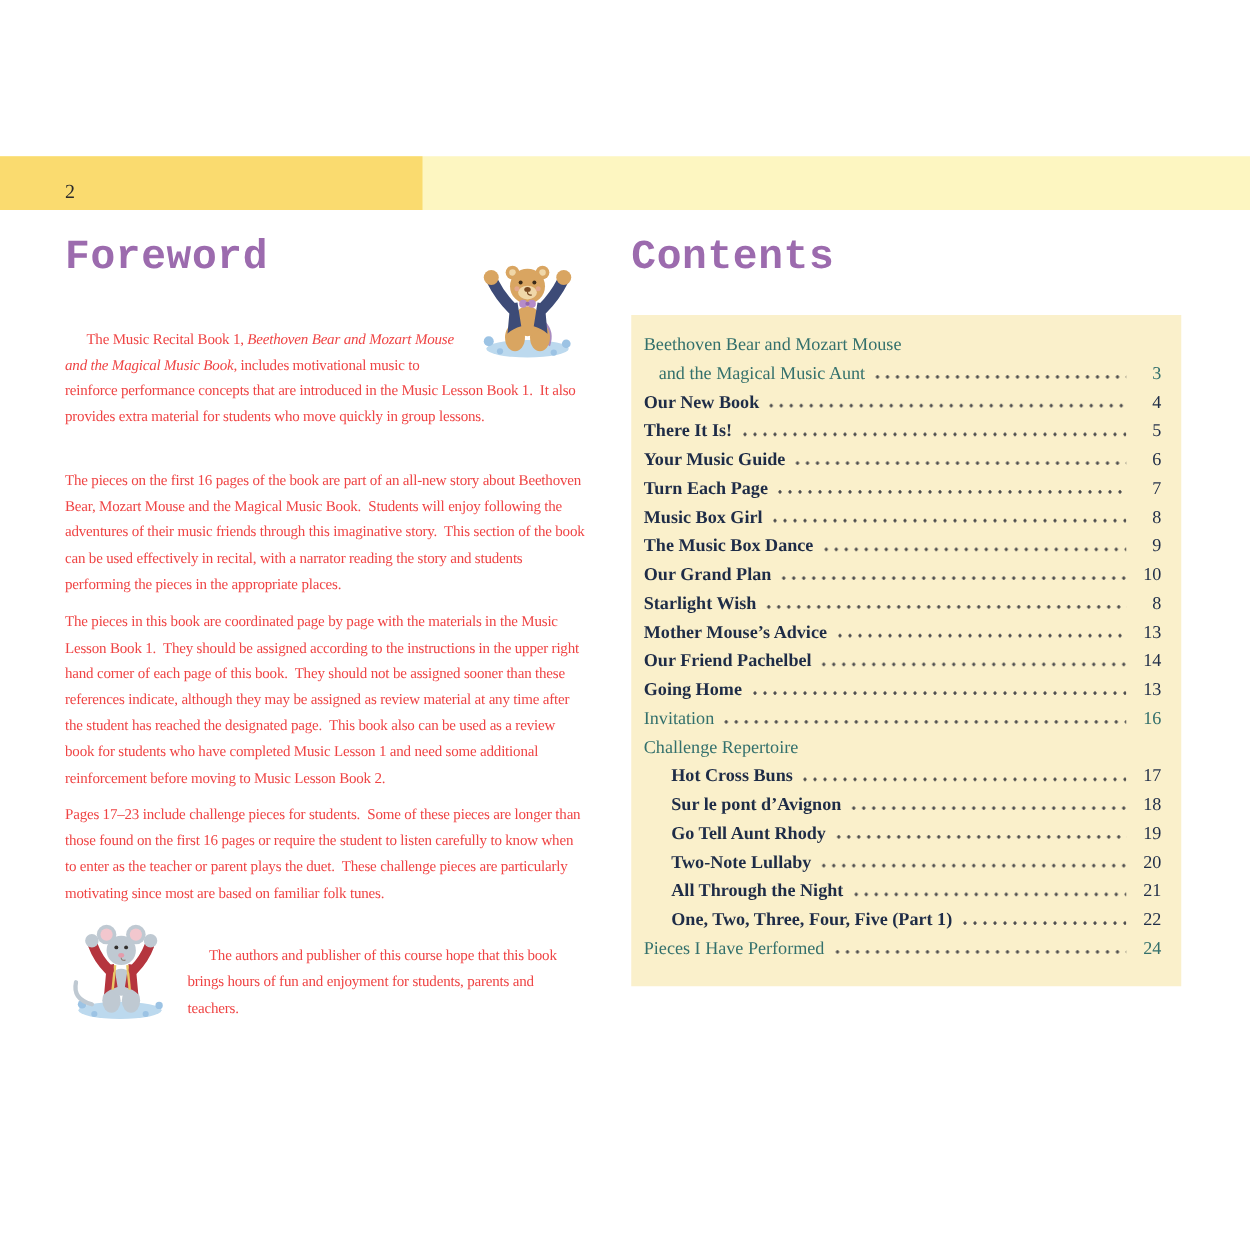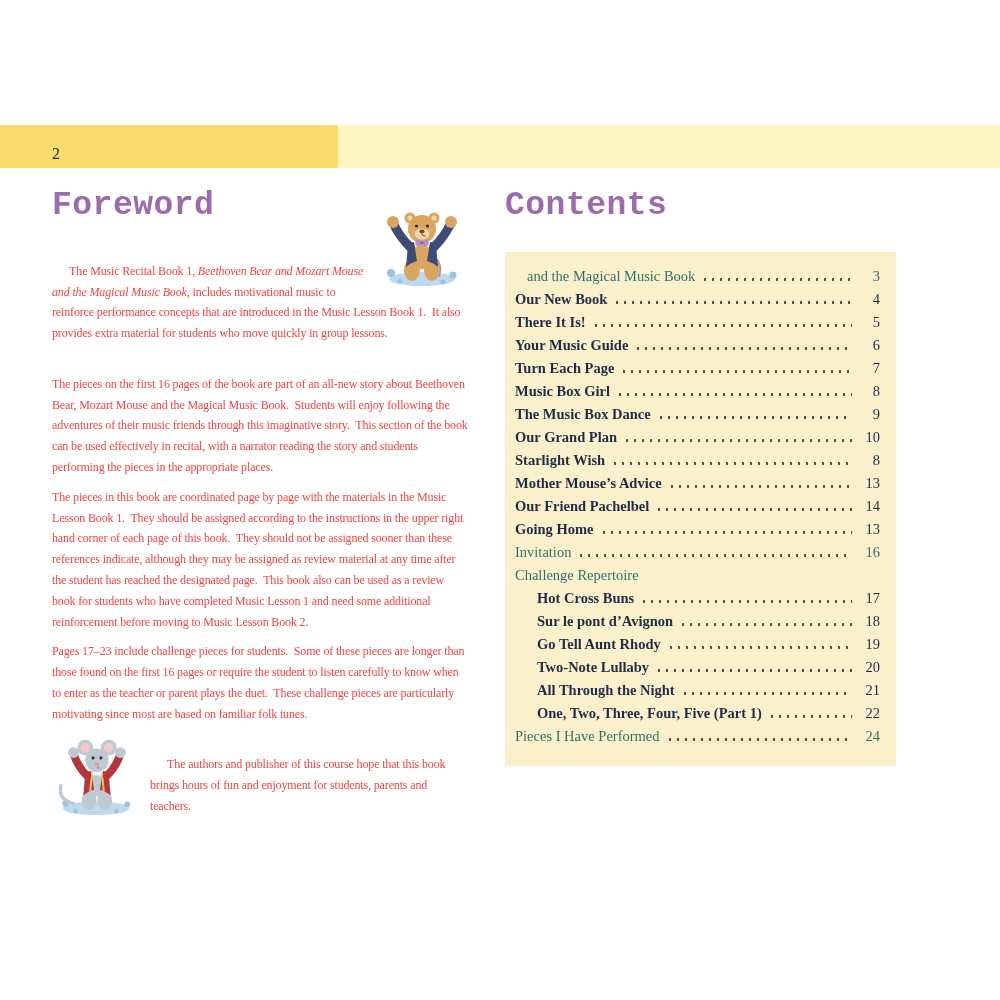--- a/index.html
+++ b/index.html
@@ -5,21 +5,21 @@
   html,body{margin:0;padding:0;background:#ffffff;}
   .page{position:relative;width:1000px;height:1000px;background:#ffffff;overflow:hidden;
         font-family:"Liberation Serif",serif;}
   
   .band{position:absolute;left:0;top:125px;width:1000px;height:43px;background:var(--band-light,#FDF6C1);}
   .band-dark{position:absolute;left:0;top:0;width:338px;height:43px;background:var(--band-dark,#FADB6F);}
   .page-num{position:absolute;left:52px;bottom:5px;font-size:16px;color:#2b2b2b;
             font-family:"Liberation Serif",serif;}
   
   .col-left{position:absolute;left:52px;top:186px;width:418px;}
-  .col-right{position:absolute;left:505px;top:186px;width:391px;}
+  .col-right{position:absolute;left:505px;top:186px;width:440px;}
   h1{margin:0;font-family:Liberation Mono, monospace;font-weight:bold;font-size:33px;line-height:40px;
      color:var(--accent,#9C6BAE);letter-spacing:.5px;}
   .col-left p{margin:9px 0 0 0;font-size:12px;line-height:20.8px;color:#ef4444;
               letter-spacing:-0.15px;white-space:pre-wrap;}
   .col-left p.first{margin-top:14px;}
   .col-left i{font-style:italic;}
   
   .bear{float:right;width:100px;height:78px;margin:-52px 0 0 6px;}
   .mouse{float:left;width:88px;height:84px;margin:-20px 10px 0 0;}
   
@@ -116,22 +116,23 @@
         <ellipse cx="46" cy="30" rx="2.4" ry="1.9" fill="#E59BAB"></ellipse>
         <path d="M46,32 Q46,34.5 49.5,34" stroke="#8A8077" stroke-width="1" fill="none"></path>
       </svg><span>The authors and publisher of this course hope that this book brings hours of fun and enjoyment for students, parents and teachers.</span>
     </p>
   </div>
 
   <div class="col-right">
     <h1>Contents</h1>
     <div class="toc-box" id="toc-box">
         <div class="toc-row teal">
+          <div>Beethoven Bear and Mozart Mouse</div>
           <div class="toc-flex">
-            <span class="lbl l2">and the Magical Music Book</span>
+            <span class="lbl l2">and the Magical Music Aunt</span>
             <span class="leader"></span>
             <span class="pg">3</span>
           </div>
         </div>
         <div class="toc-row bold toc-flex">
           <span class="lbl">Our New Book</span>
           <span class="leader"></span>
           <span class="pg">4</span>
         </div>
         <div class="toc-row bold toc-flex">

